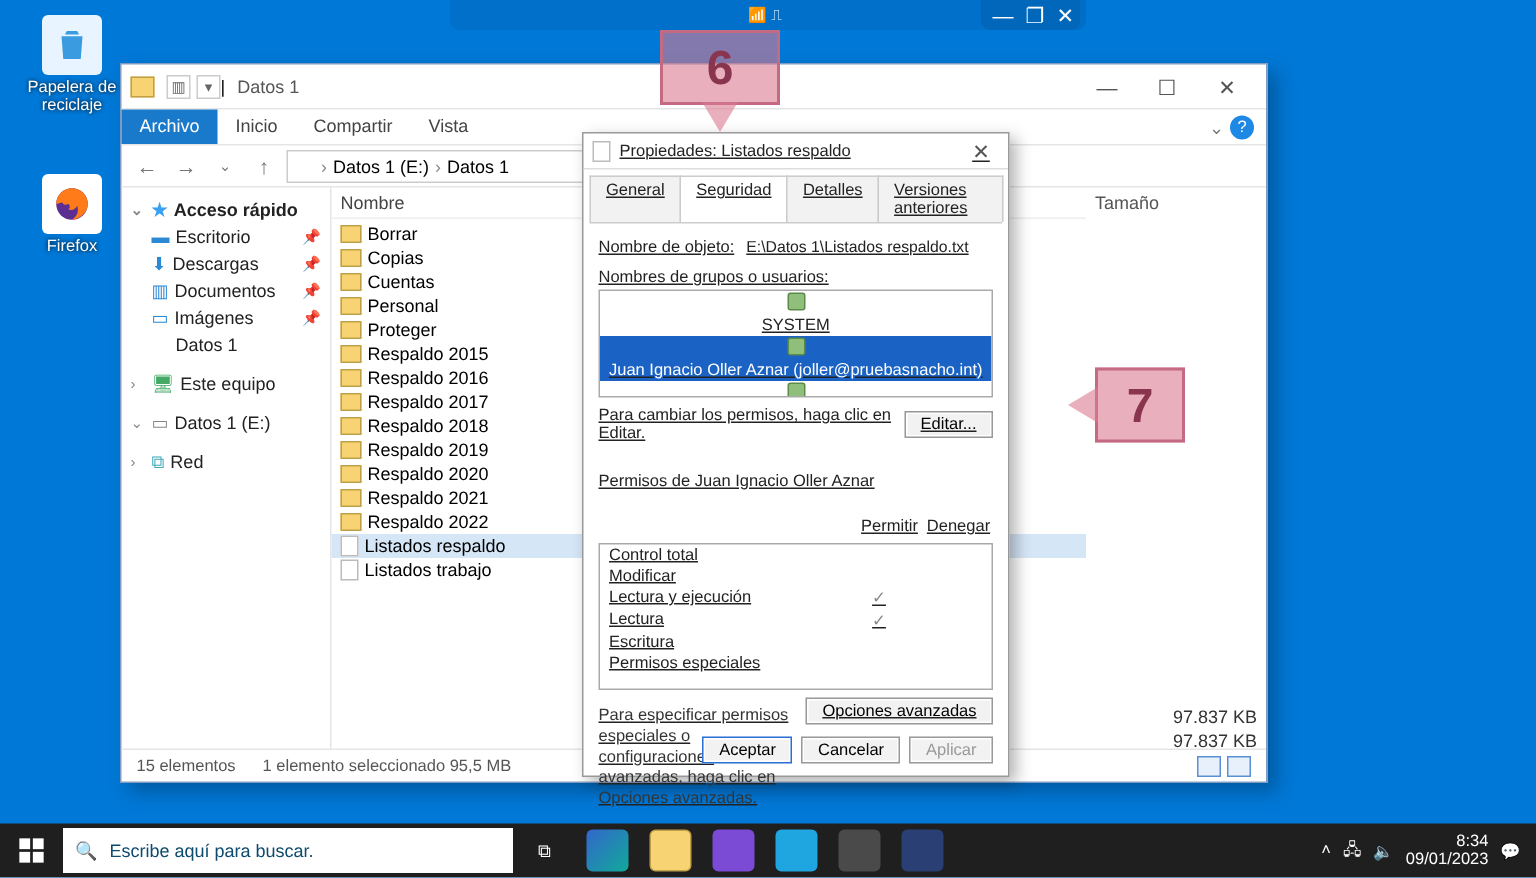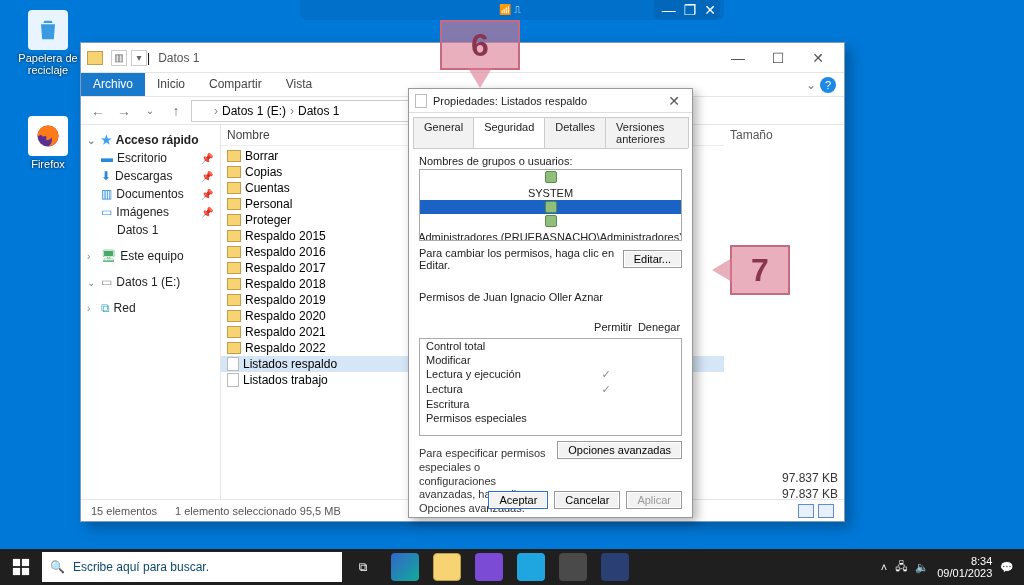--- a/index.html
+++ b/index.html
@@ -49,21 +49,21 @@
   .foldg{width:14px;height:12px;background:#f8d374;border:1px solid #bfa048;}
   .docg{width:12px;height:14px;background:#fff;border:1px solid #bbb;}
   .fname{flex:1;white-space:nowrap;overflow:hidden;}
   .ex-status{position:absolute;left:0;right:0;bottom:0;height:22px;border-top:1px solid #e5e5e5;display:flex;align-items:center;padding:0 10px;font-size:11px;color:#555;gap:18px;}
   .ex-status .viewbtns{margin-left:auto;display:flex;gap:4px;}
   .ex-status .viewbtns span{width:16px;height:14px;border:1px solid #5a8fd6;background:#e8f1fb;}
   .rightcol{width:120px;padding:3px 6px;font-size:12px;color:#333;}
   .rightcol .lbl{color:#555;margin-bottom:4px;}
   .rightcol .val{text-align:right;padding:1px 0;}
   
-  .props { position:absolute; left:408px; top:88px; width:285px; height:430px; background:#fff; border:1px solid #999; box-shadow: 4px 4px 10px rgba(0,0,0,.3); font-size:11px; color:#222;}
+  .props { position:absolute; left:388px; top:88px; width:285px; height:430px; background:#fff; border:1px solid #999; box-shadow: 4px 4px 10px rgba(0,0,0,.3); font-size:11px; color:#222;text-decoration:underline;}
   .props-title{height:24px;display:flex;align-items:center;padding:0 6px;border-bottom:1px solid #ddd;}
   .props-title .docg{margin-right:6px;}
   .props-title .cx{margin-left:auto;width:24px;text-align:center;font-size:14px;color:#555;}
   .p-tabs{display:flex;border-bottom:1px solid #ccc;margin:4px 4px 0;}
   .p-tab{padding:3px 10px;border:1px solid #ccc;border-bottom:none;background:#f2f2f2;margin-right:-1px;font-size:11px;}
   .p-tab.act{background:#fff;position:relative;z-index:1;}
   .p-body{padding:6px 10px;}
   .objline{display:flex;gap:8px;margin:4px 0 8px;}
   .listbox{border:1px solid #aaa;height:72px;overflow:hidden;background:#fff;margin:2px 0 6px;}
   .li{display:flex;align-items:center;gap:4px;padding:1px 4px;font-size:11px;white-space:nowrap;flex-direction:column;}
@@ -306,28 +306,33 @@
     <span>Propiedades: Listados respaldo</span>
     <div class="cx">✕</div>
   </div>
   <div class="p-tabs">
     <div class="p-tab">General</div>
     <div class="p-tab act">Seguridad</div>
     <div class="p-tab">Detalles</div>
     <div class="p-tab">Versiones anteriores</div>
   </div>
   <div class="p-body">
+    <div class="objline">
+      <span>Nombre de objeto:</span>
+      <span style="font-size:10.5px">E:\Datos 1\Listados respaldo.txt</span>
+    </div>
     <div>Nombres de grupos o usuarios:</div>
     <div class="listbox" id="groups">
         <div class="li">
           <div class="gic"></div>
           <span>SYSTEM</span>
         </div>
         <div class="li sel">
           <div class="gic"></div>
+          <span>Juan Ignacio Oller Aznar (joller@pruebasnacho.int)</span>
         </div>
         <div class="li">
           <div class="gic"></div>
           <span>Administradores (PRUEBASNACHO\Administradores)</span>
         </div>
         <div class="li">
           <div class="gic"></div>
           <span>Usuarios (PRUEBASNACHO\Usuarios)</span>
         </div>
       </div>

